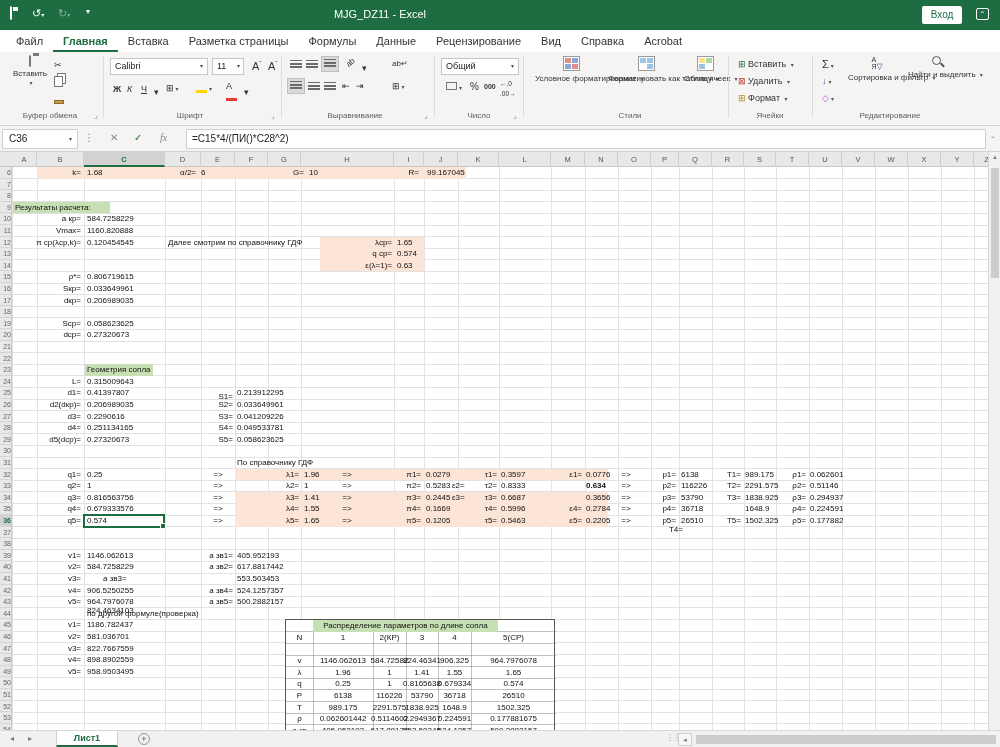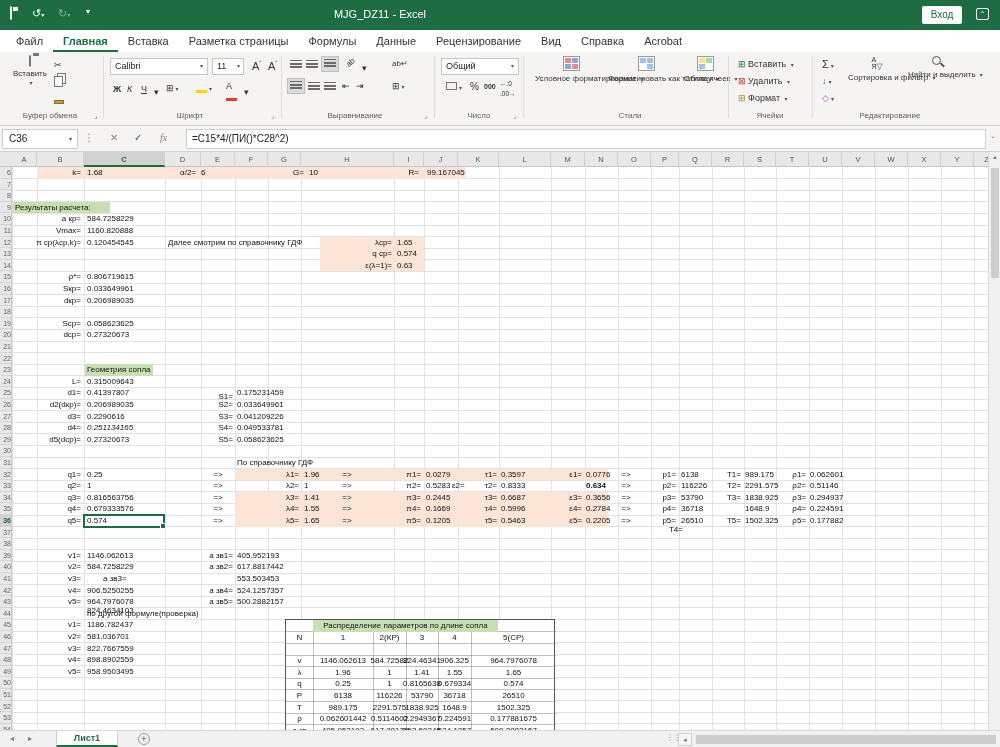--- a/index.html
+++ b/index.html
@@ -365,31 +365,31 @@
     <div class="cell" style="top: 150.8px; left: -49px; width: 130px; text-align: right;">Sср=</div>
     <div class="cell" style="top: 150.8px; left: 87px;">0.058623625</div>
     <div class="cell" style="top: 162.4px; left: -49px; width: 130px; text-align: right;">dср=</div>
     <div class="cell" style="top: 162.4px; left: 87px;">0.27320673</div>
     <div class="cell" style="top: 197.2px; left: 87px;">Геометрия сопла</div>
     <div class="cell" style="top: 208.8px; left: -49px; width: 130px; text-align: right;">L=</div>
     <div class="cell" style="top: 208.8px; left: 87px;">0.315009643</div>
     <div class="cell" style="top: 220.4px; left: -49px; width: 130px; text-align: right;">d1=</div>
     <div class="cell" style="top: 220.4px; left: 87px;">0.41397807</div>
     <div class="cell" style="top: 224px; left: 103px; width: 130px; text-align: right;">S1=</div>
-    <div class="cell" style="top: 220.4px; left: 237px;">0.175231459</div>
+    <div class="cell" style="top: 220.4px; left: 237px;">0.213912295</div>
     <div class="cell" style="top: 232px; left: -49px; width: 130px; text-align: right;">d2(dкр)=</div>
     <div class="cell" style="top: 232px; left: 87px;">0.206989035</div>
     <div class="cell" style="top: 232px; left: 103px; width: 130px; text-align: right;">S2=</div>
     <div class="cell" style="top: 232px; left: 237px;">0.033649961</div>
     <div class="cell" style="top: 243.6px; left: -49px; width: 130px; text-align: right;">d3=</div>
     <div class="cell" style="top: 243.6px; left: 87px;">0.2290616</div>
     <div class="cell" style="top: 243.6px; left: 103px; width: 130px; text-align: right;">S3=</div>
     <div class="cell" style="top: 243.6px; left: 237px;">0.041209226</div>
     <div class="cell" style="top: 255.2px; left: -49px; width: 130px; text-align: right;">d4=</div>
-    <div class="cell" style="top: 255.2px; left: 87px; font-style: italic;">0.251134165</div>
+    <div class="cell" style="top: 255.2px; left: 87px;">0.251134165</div>
     <div class="cell" style="top: 255.2px; left: 103px; width: 130px; text-align: right;">S4=</div>
     <div class="cell" style="top: 255.2px; left: 237px;">0.049533781</div>
     <div class="cell" style="top: 266.8px; left: -49px; width: 130px; text-align: right;">d5(dср)=</div>
     <div class="cell" style="top: 266.8px; left: 87px;">0.27320673</div>
     <div class="cell" style="top: 266.8px; left: 103px; width: 130px; text-align: right;">S5=</div>
     <div class="cell" style="top: 266.8px; left: 237px;">0.058623625</div>
     <div class="cell" style="top: 290px; left: 237px;">По справочнику ГДФ</div>
     <div class="cell" style="top: 301.6px; left: -49px; width: 130px; text-align: right;">q1=</div>
     <div class="cell" style="top: 301.6px; left: 87px;">0.25</div>
     <div class="cell" style="top: 301.6px; left: 178px; width: 80px; text-align: center;">=&gt;</div>
@@ -431,21 +431,21 @@
     <div class="cell" style="top: 324.8px; left: -49px; width: 130px; text-align: right;">q3=</div>
     <div class="cell" style="top: 324.8px; left: 87px;">0.816563756</div>
     <div class="cell" style="top: 324.8px; left: 178px; width: 80px; text-align: center;">=&gt;</div>
     <div class="cell" style="top: 324.8px; left: 169px; width: 130px; text-align: right;">λ3=</div>
     <div class="cell" style="top: 324.8px; left: 304px;">1.41</div>
     <div class="cell" style="top: 324.8px; left: 307px; width: 80px; text-align: center;">=&gt;</div>
     <div class="cell" style="top: 324.8px; left: 291px; width: 130px; text-align: right;">π3=</div>
     <div class="cell" style="top: 324.8px; left: 426px;">0.2445</div>
     <div class="cell" style="top: 324.8px; left: 367px; width: 130px; text-align: right;">τ3=</div>
     <div class="cell" style="top: 324.8px; left: 501px;">0.6687</div>
-    <div class="cell" style="top: 324.8px; left: 452px; width: 130px; text-align: right;">ε3=</div>
+    <div class="cell" style="top: 324.8px; left: 452px; width: 130px; ">ε3=</div>
     <div class="cell" style="top: 324.8px; left: 586px;">0.3656</div>
     <div class="cell" style="top: 324.8px; left: 586px; width: 80px; text-align: center;">=&gt;</div>
     <div class="cell" style="top: 324.8px; left: 546px; width: 130px; text-align: right;">p3=</div>
     <div class="cell" style="top: 324.8px; left: 681px;">53790</div>
     <div class="cell" style="top: 324.8px; left: 611px; width: 130px; text-align: right;">T3=</div>
     <div class="cell" style="top: 324.8px; left: 745px;">1838.925</div>
     <div class="cell" style="top: 324.8px; left: 676px; width: 130px; text-align: right;">ρ3=</div>
     <div class="cell" style="top: 324.8px; left: 810px;">0.294937</div>
     <div class="cell" style="top: 336.4px; left: -49px; width: 130px; text-align: right;">q4=</div>
     <div class="cell" style="top: 336.4px; left: 87px;">0.679333576</div>

